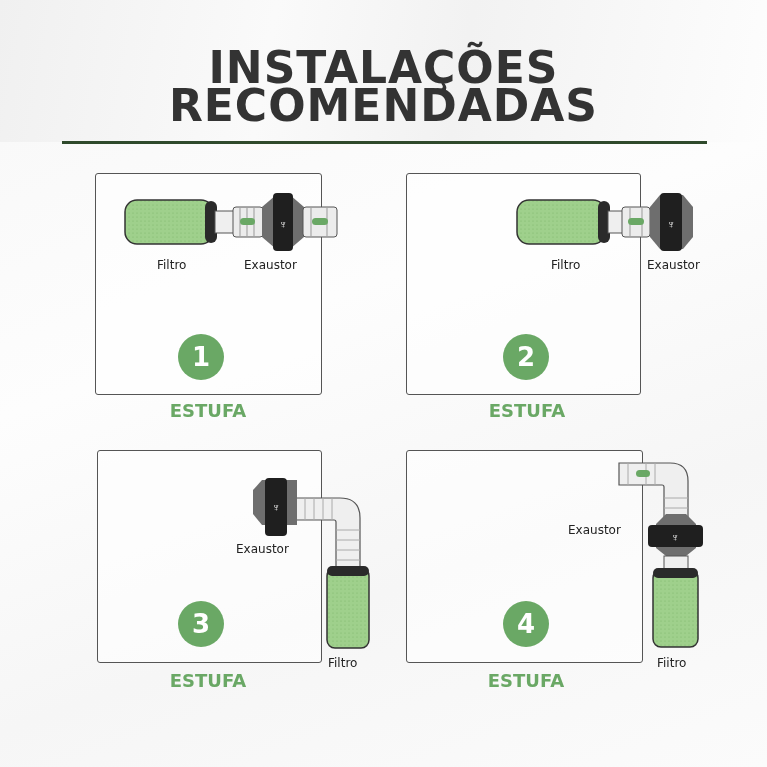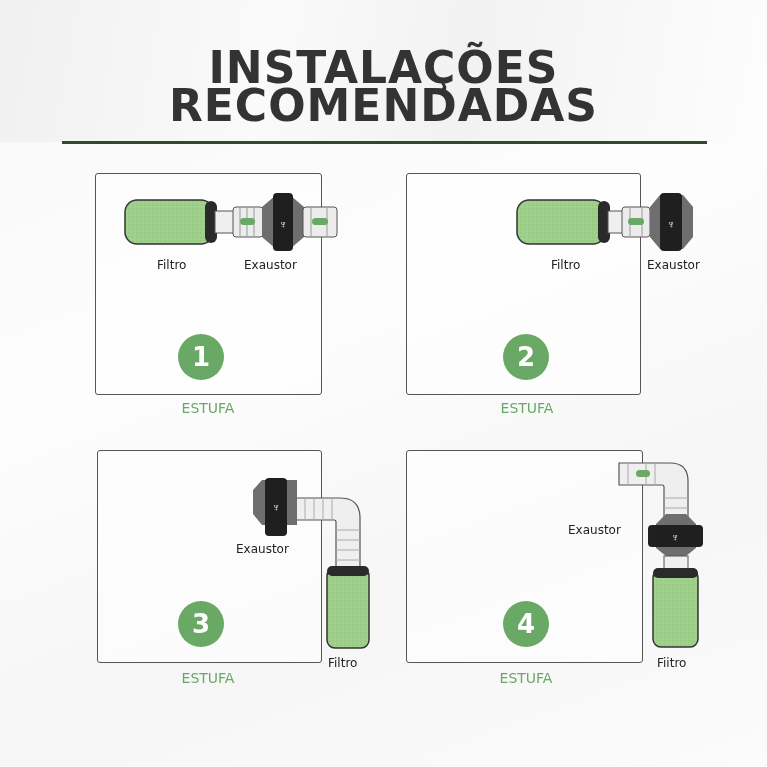--- a/index.html
+++ b/index.html
@@ -26,21 +26,21 @@
   .panel {
     position:absolute; border:1.5px solid #555; border-radius:3px; background:rgba(255,255,255,0.6);
   }
   .badge {
     position:absolute; width:46px; height:46px; border-radius:50%;
     background:#6aa865; color:#fff; font-weight:bold; font-size:26px;
     display:flex; align-items:center; justify-content:center;
     font-family:"DejaVu Sans", sans-serif;
   }
   .estufa {
-    position:absolute; color:#6aa865; font-weight:normal; font-size:14px;
+    position:absolute; color:#6aa865; font-weight:bold; font-size:18px;
     font-family:"DejaVu Sans", sans-serif; text-align:center; width:100px;
   }
   .lbl {
     position:absolute; color:#222; font-size:12px;
     font-family:"DejaVu Sans", sans-serif;
   }
   svg { position:absolute; overflow:visible; }
 </style>
 </head>
 <body>

